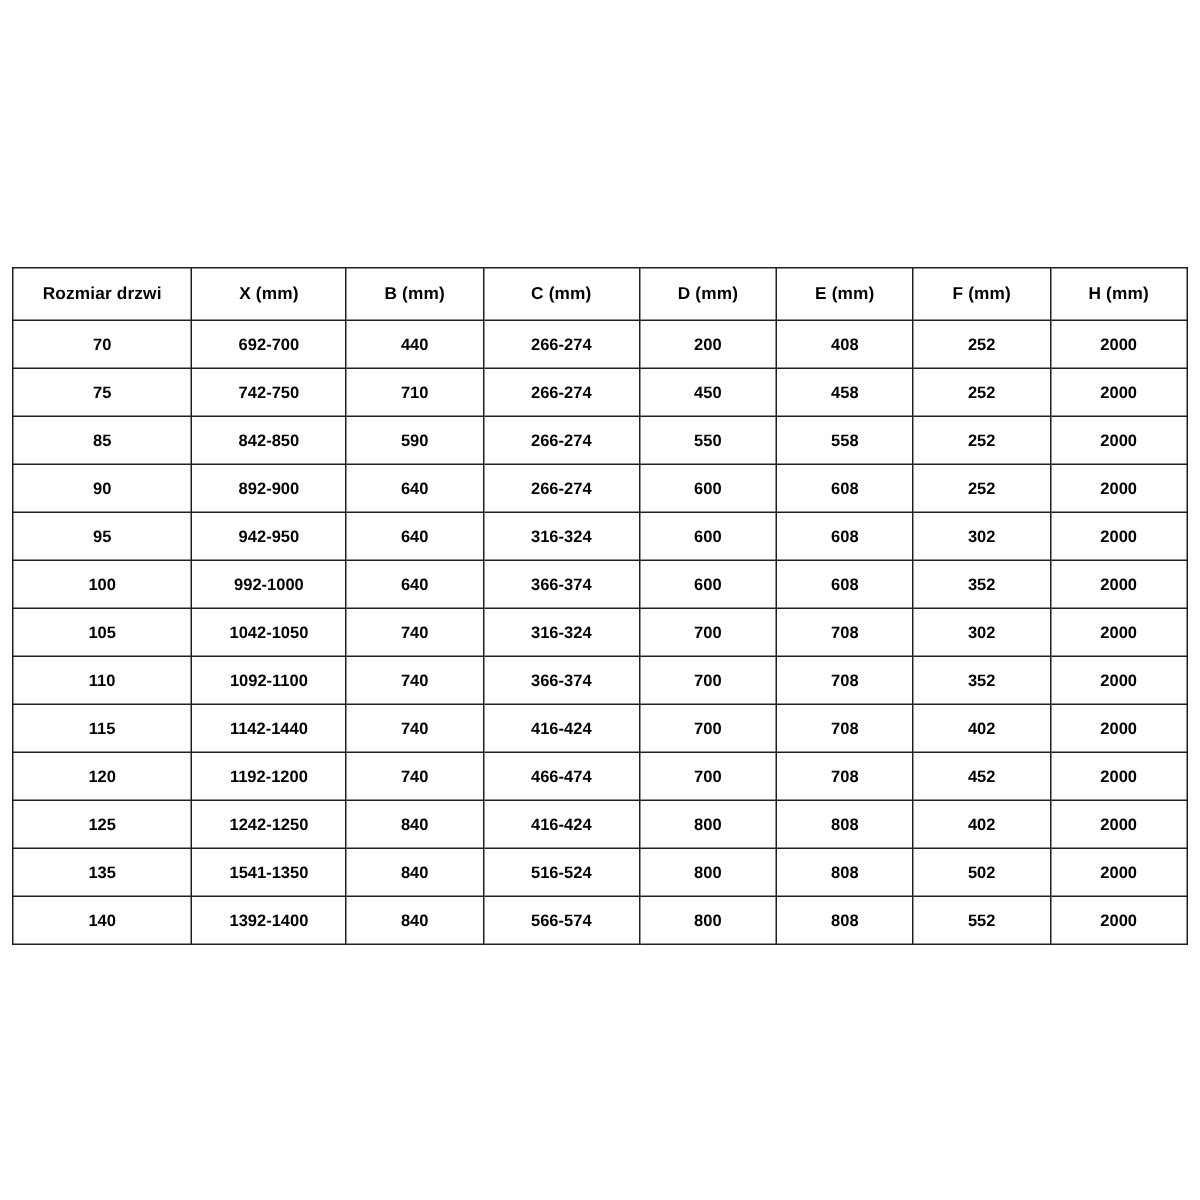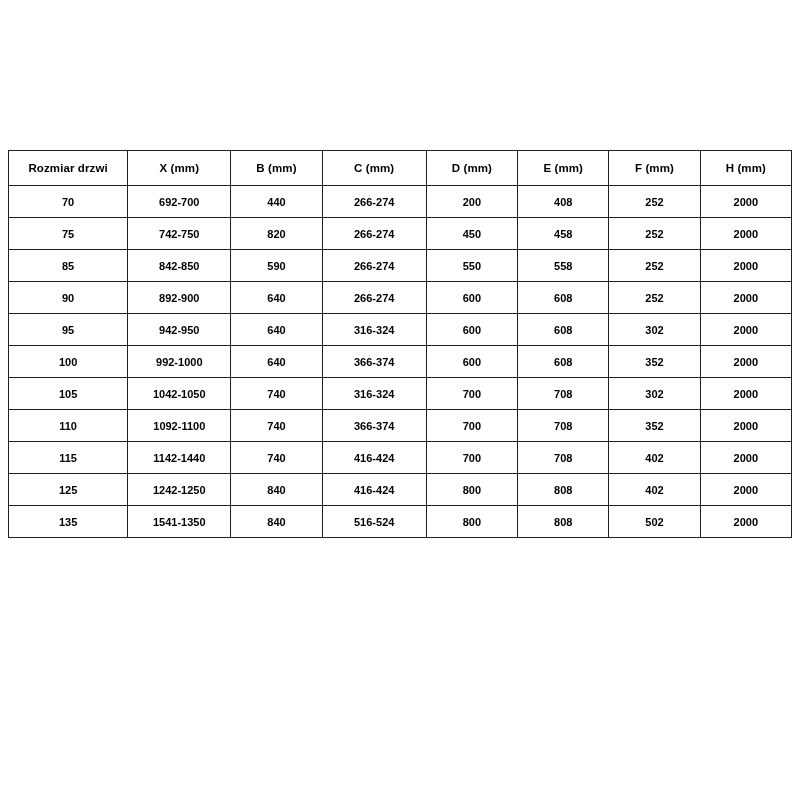--- a/index.html
+++ b/index.html
@@ -23,20 +23,21 @@
     position: absolute;
     left: 8px;
     top: 150px;
     width: 784px;
   }
   table.spec {
     border-collapse: collapse;
     table-layout: fixed;
     width: 784px;
     background: #ffffff;
+    margin-top: 28px;
   }
   table.spec th,
   table.spec td {
     border: 1px solid #231f20;
     text-align: center;
     vertical-align: middle;
     height: 31px;
     padding: 0 2px;
     font-size: 11.5px;
     color: #000000;
@@ -96,21 +97,21 @@
           <td>440</td>
           <td>266-274</td>
           <td>200</td>
           <td>408</td>
           <td>252</td>
           <td>2000</td>
         </tr>
         <tr>
           <td>75</td>
           <td>742-750</td>
-          <td>820</td>
+          <td>710</td>
           <td>266-274</td>
           <td>450</td>
           <td>458</td>
           <td>252</td>
           <td>2000</td>
         </tr>
         <tr>
           <td>85</td>
           <td>842-850</td>
           <td>590</td>
@@ -174,35 +175,55 @@
           <td>115</td>
           <td>1142-1440</td>
           <td>740</td>
           <td>416-424</td>
           <td>700</td>
           <td>708</td>
           <td>402</td>
           <td>2000</td>
         </tr>
         <tr>
+          <td>120</td>
+          <td>1192-1200</td>
+          <td>740</td>
+          <td>466-474</td>
+          <td>700</td>
+          <td>708</td>
+          <td>452</td>
+          <td>2000</td>
+        </tr>
+        <tr>
           <td>125</td>
           <td>1242-1250</td>
           <td>840</td>
           <td>416-424</td>
           <td>800</td>
           <td>808</td>
           <td>402</td>
           <td>2000</td>
         </tr>
         <tr>
           <td>135</td>
           <td>1541-1350</td>
           <td>840</td>
           <td>516-524</td>
           <td>800</td>
           <td>808</td>
           <td>502</td>
           <td>2000</td>
         </tr>
+        <tr>
+          <td>140</td>
+          <td>1392-1400</td>
+          <td>840</td>
+          <td>566-574</td>
+          <td>800</td>
+          <td>808</td>
+          <td>552</td>
+          <td>2000</td>
+        </tr>
       </tbody>
     </table>
   </div>
 </div>
 
 </body></html>

